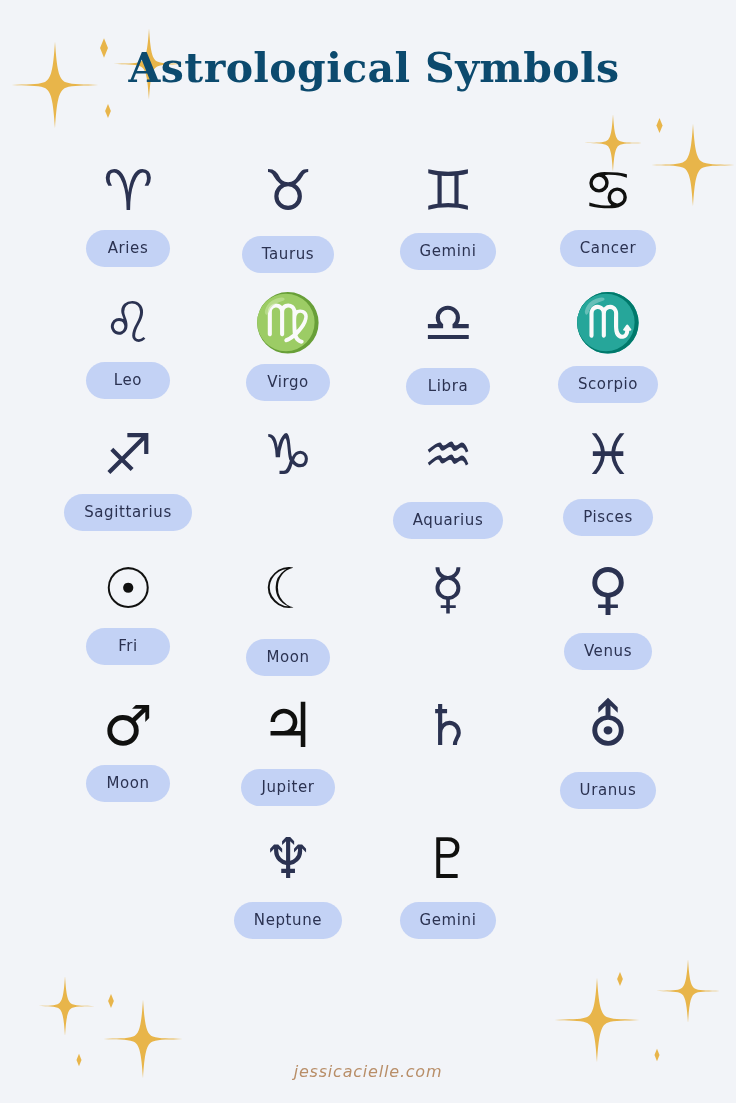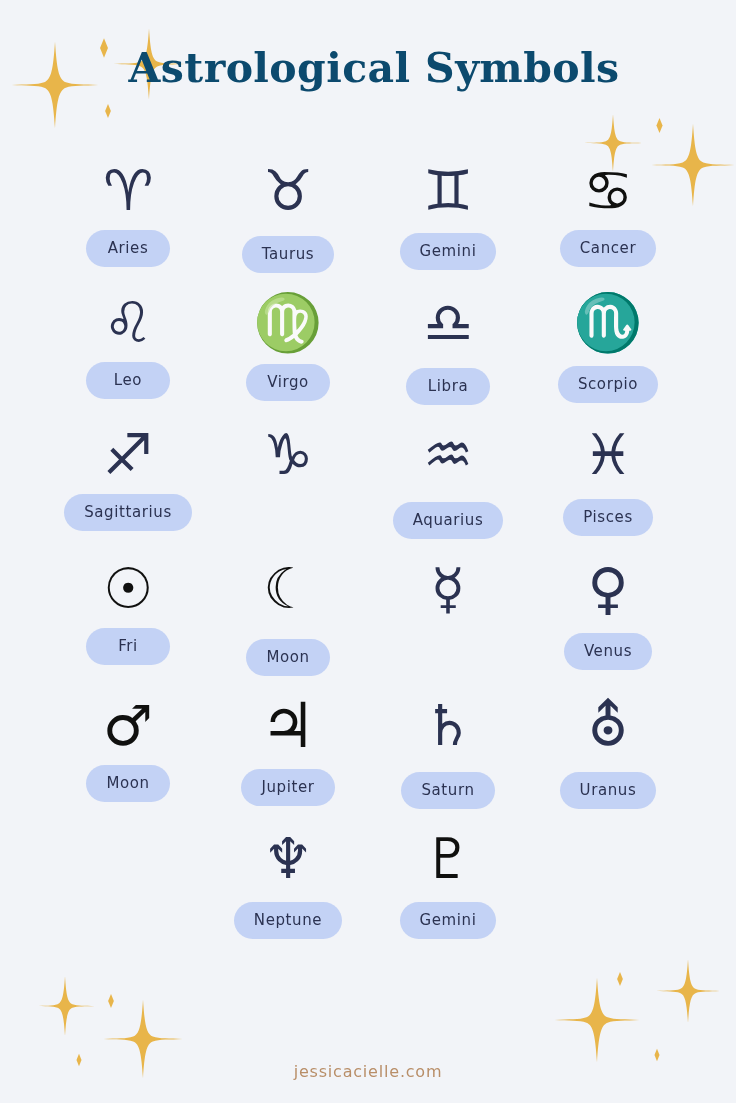--- a/index.html
+++ b/index.html
@@ -139,20 +139,21 @@
   .row-6 .cell .pill { margin-top: 4px; }
 
   
   #footer {
     position: absolute;
     bottom: 22px;
     left: 0;
     width: 736px;
     text-align: center;
     z-index: 6;
+    font-style: italic;
   }
   #footer-text {
     font-family: "DejaVu Sans", "Liberation Sans", sans-serif;
     font-size: 16px;
     letter-spacing: 0.8px;
     color: #b4865c;
     opacity: 0.92;
   }
 </style>
 </head>
@@ -355,21 +356,20 @@
         <div class="cell">
           <div class="glyph-box">
             <span class="glyph serif dark big">♃</span>
           </div>
           <div class="pill">Jupiter</div>
         </div>
         <div class="cell">
           <div class="glyph-box">
             <span class="glyph">♄</span>
           </div>
-          <div class="pill">Saturn</div>
         </div>
         <div class="cell">
           <div class="glyph-box">
             <span class="glyph">⛢</span>
           </div>
           <div class="pill">Uranus</div>
         </div>
       </div>
       <div class="row row-6">
         <div class="cell">

